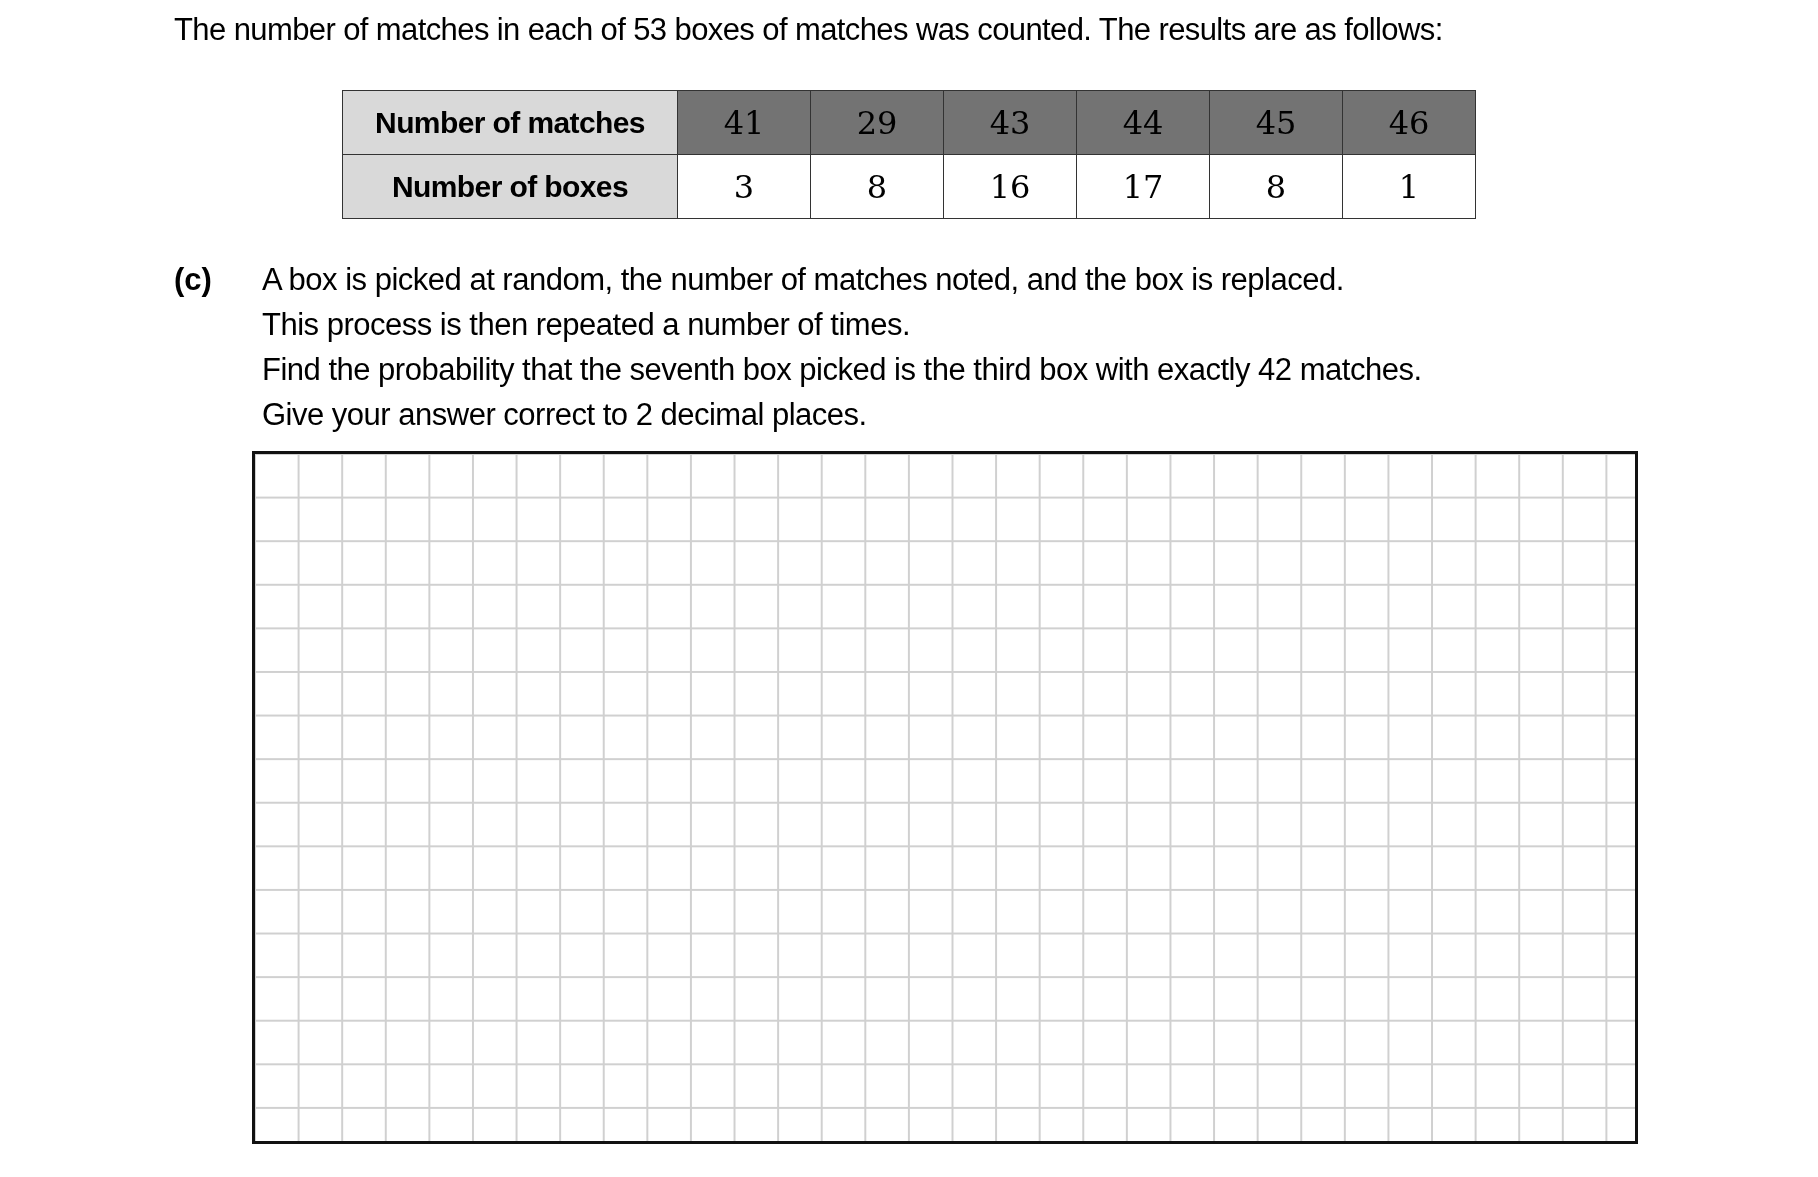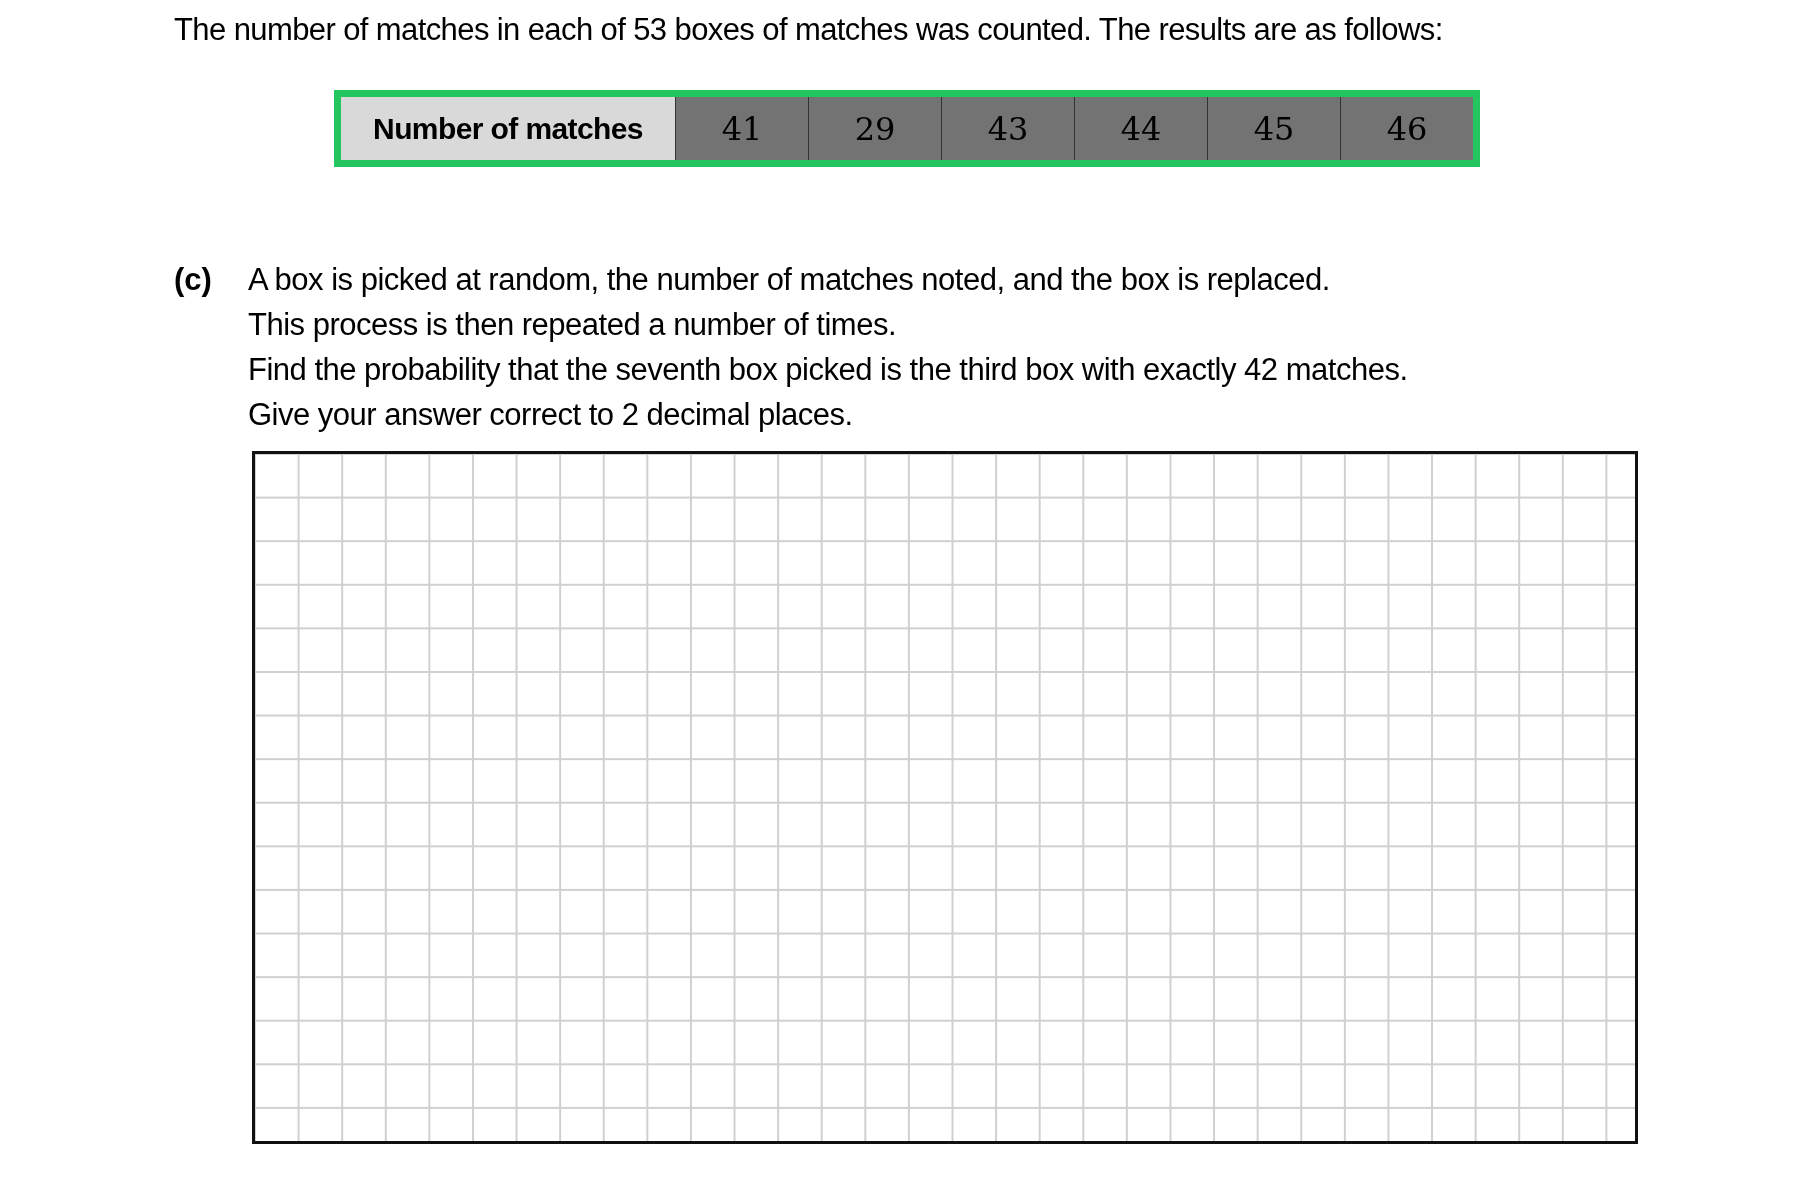--- a/index.html
+++ b/index.html
@@ -1,27 +1,27 @@
 <!DOCTYPE html>
 <html><head>
 <meta charset="utf-8">
 <style>
   html, body { margin:0; padding:0; background:#ffffff; }
   body { width:1818px; height:1177px; position:relative; overflow:hidden;
          font-family:"Liberation Sans", sans-serif; color:#000; }
   .intro { position:absolute; left:174px; top:12px; font-size:31px; letter-spacing:-0.6px; white-space:nowrap; }
-  table.data { position:absolute; left:334px; top:90px; border-collapse:collapse;
-               border:7px solid #22c55e; }
+  table.data { position:absolute; left:342px; top:90px; border-collapse:collapse;
+               border:1px solid #22c55e; }
   table.data td { border:1.5px solid #333; height:63px; text-align:center; padding:0; }
   td.rowhead { width:334px; background:#d9d9d9; font-weight:bold; font-size:30px; letter-spacing:-0.6px; }
   td.val { width:132px; font-family:"DejaVu Serif", serif; font-size:32px; }
   tr.r0 td.val { background:#737373; }
   tr.r1 td.val { background:#ffffff; }
   .part-label { position:absolute; left:174px; top:262px; font-size:31px; font-weight:bold; }
-  .qline { position:absolute; left:248px; font-size:31px; letter-spacing:-0.5px; white-space:nowrap; }
+  .qline { position:absolute; left:262px; font-size:31px; letter-spacing:-0.5px; white-space:nowrap; }
   .answer { position:absolute; left:252px; top:451px; width:1380px; height:687px;
             border:3.5px solid #111;
             background-color:#fff;
             background-image:
               linear-gradient(to right, #d0d0d0 2px, transparent 2px),
               linear-gradient(to bottom, #d0d0d0 2px, transparent 2px);
             background-size:43.6px 43.6px;
             background-position:-1px -1px; }
 </style>
 </head>
@@ -33,20 +33,29 @@
   <tbody>
       <tr class="r0">
     <td class="rowhead">Number of matches</td>
     <td class="val">41</td>
     <td class="val">29</td>
     <td class="val">43</td>
     <td class="val">44</td>
     <td class="val">45</td>
     <td class="val">46</td>
   </tr>
+  <tr class="r1">
+    <td class="rowhead">Number of boxes</td>
+    <td class="val">3</td>
+    <td class="val">8</td>
+    <td class="val">16</td>
+    <td class="val">17</td>
+    <td class="val">8</td>
+    <td class="val">1</td>
+  </tr>
 </tbody>
   </table>
 
 <div class="part-label">(c)</div>
 <div class="qline" style="top:262px">A box is picked at random, the number of matches noted, and the box is replaced.</div>
 <div class="qline" style="top:307px">This process is then repeated a number of times.</div>
 <div class="qline" style="top:352px">Find the probability that the seventh box picked is the third box with exactly 42 matches.</div>
 <div class="qline" style="top:397px">Give your answer correct to 2 decimal places.</div>
 
 <div class="answer"></div>

